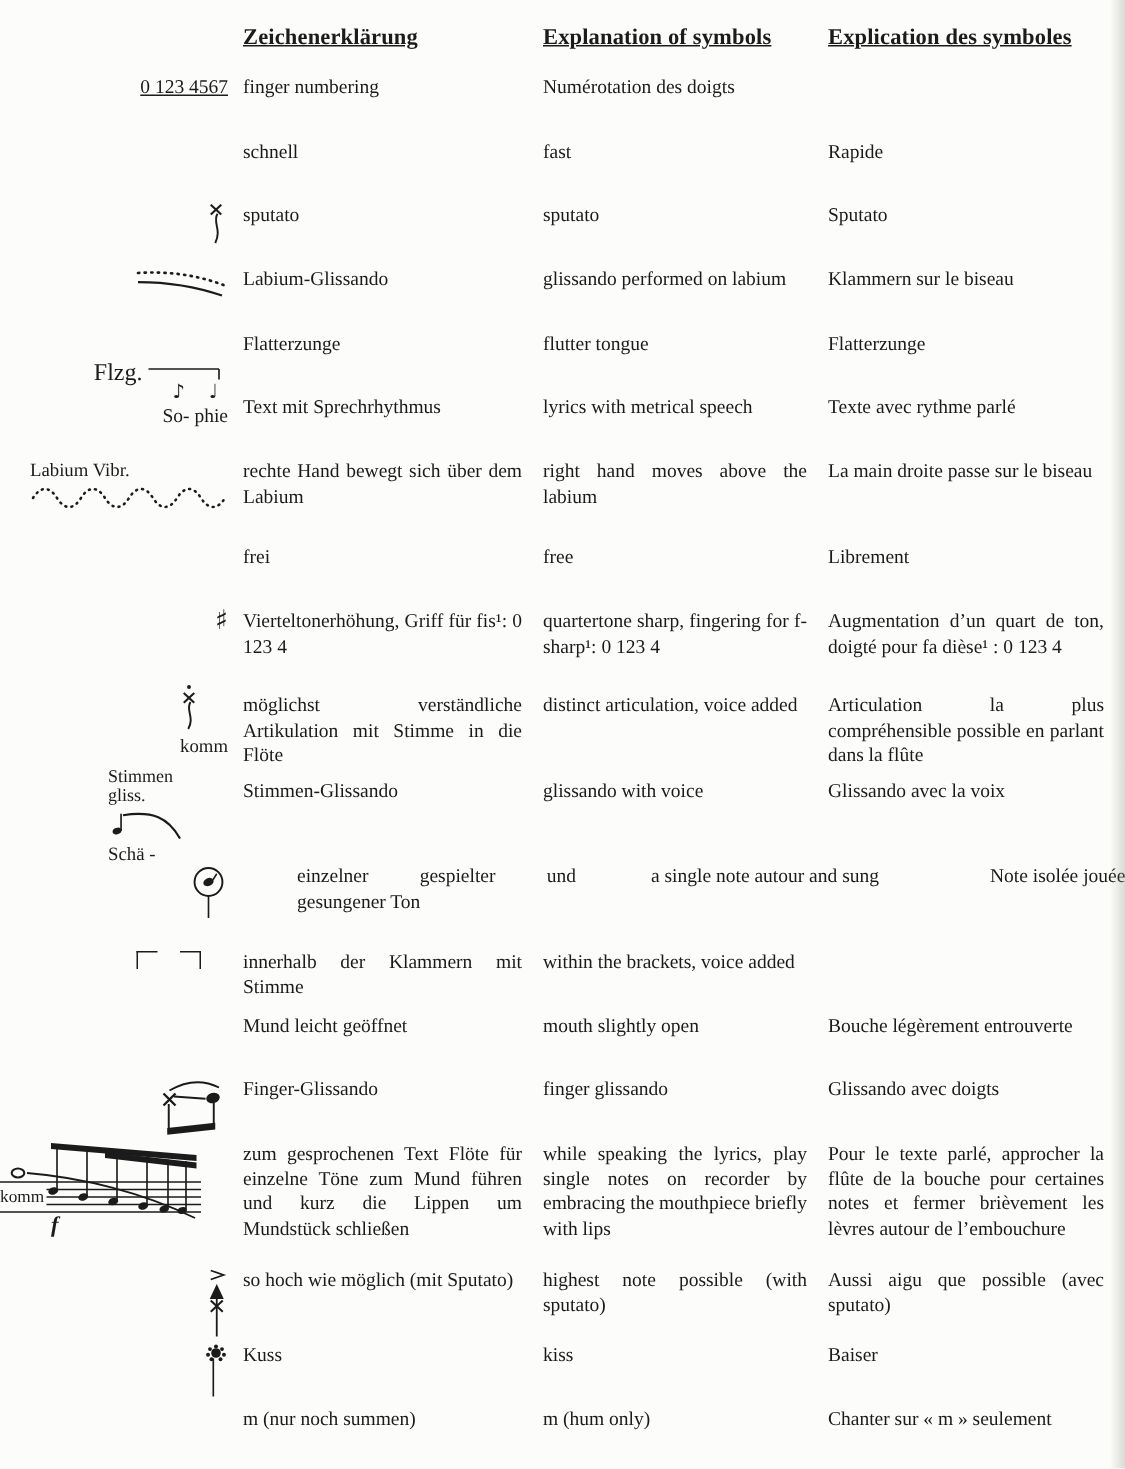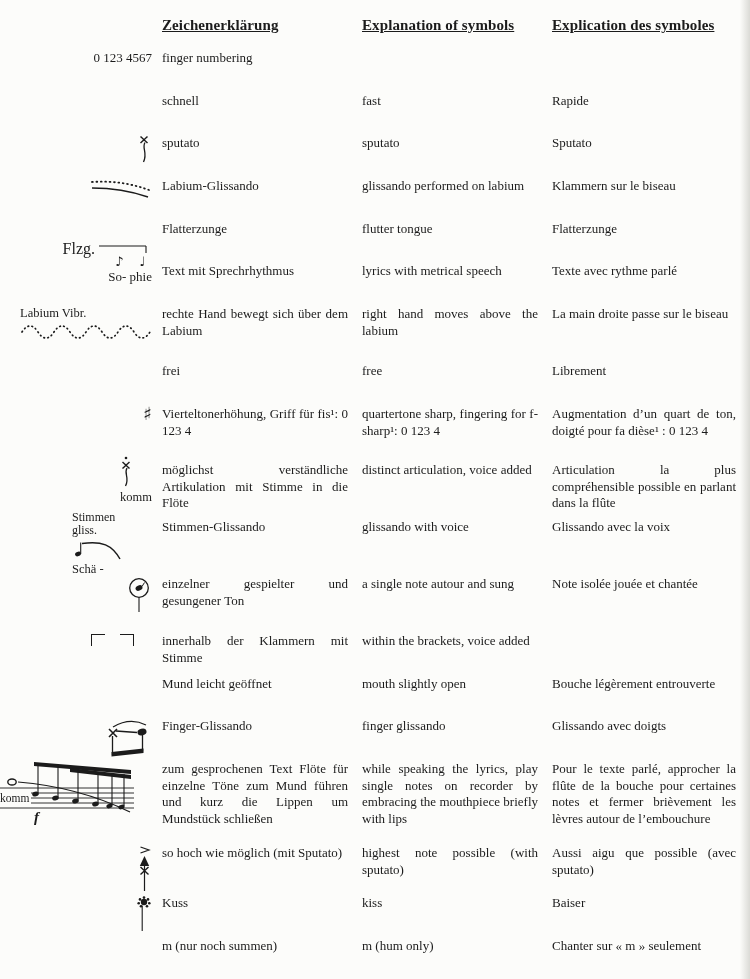--- a/index.html
+++ b/index.html
@@ -27,33 +27,33 @@
   .hdr{font-weight:bold;font-size:15px;letter-spacing:.1px;padding-right:14px;text-decoration:underline;}
   .txt{
     font-size:13px;line-height:16.8px;
     text-align:justify;
     padding-right:14px;
   }
   #rows .row{min-height:42.7px;}
   #rows .row:nth-child(7){min-height:57px;}
   #rows .row:nth-child(9){min-height:56px;}
   #rows .row:nth-child(10){min-height:57px;}
-  #rows .row:nth-child(12){min-height:57px;}
+  #rows .row:nth-child(12){min-height:57px;gap:36px;}
   #rows .row:nth-child(16){min-height:84px;}
   #rows .row:nth-child(17){min-height:44px;}
   .sym{
     display:flex;justify-content:flex-end;align-items:flex-start;
     padding-right:10px;
     overflow:visible;
     position:relative;
   }
   svg{display:block;}
   .ink{stroke:#1b1b1b;}
   
-  .fingers{font-size:13px;margin-top:0;}
+  .fingers{font-size:13px;margin-top:0;text-decoration:underline;}
   .flatterzunge{display:flex;align-items:center;gap:3px;font-size:16px;margin-top:19px;}
   .sprechrhythmus{margin-top:-8px;text-align:center;font-size:13px;}
   .sprechrhythmus .notes{display:flex;gap:16px;justify-content:center;font-family:"DejaVu Sans",sans-serif;font-size:13px;line-height:14px;}
   .labium-vibrato{margin-right:auto;margin-left:28px;font-size:12.5px;}
   .quartertone-sharp{font-family:"DejaVu Sans",sans-serif;font-size:18px;line-height:18px;margin-top:-1px;}
   .komm-note{margin-top:-6px;text-align:center;font-size:12.5px;}
   .stimmen-glissando{margin-top:-8px;margin-right:6px;font-size:12px;line-height:13px;}
   .stimmen-glissando .sg-schae{font-size:12.5px;}
   .brackets{display:flex;gap:15px;margin-right:18px;margin-top:1px;}
   .brackets .bl{width:13px;height:11px;border-top:1.6px solid #1b1b1b;border-left:1.6px solid #1b1b1b;}
@@ -71,20 +71,21 @@
     <div class="hdr">Zeichenerklärung</div>
     <div class="hdr">Explanation of symbols</div>
     <div class="hdr">Explication des symboles</div>
   </div>
   <div id="rows">
   <div class="row">
     <div class="sym">
           <span class="fingers">0 123 4567</span>
         </div>
     <div class="txt">finger numbering</div>
+    <div class="txt">Numérotation des doigts</div>
   </div>
 
   <div class="row">
     <div class="sym"></div>
     <div class="txt">schnell</div>
     <div class="txt">fast</div>
     <div class="txt">Rapide</div>
   </div>
 
   <div class="row">

